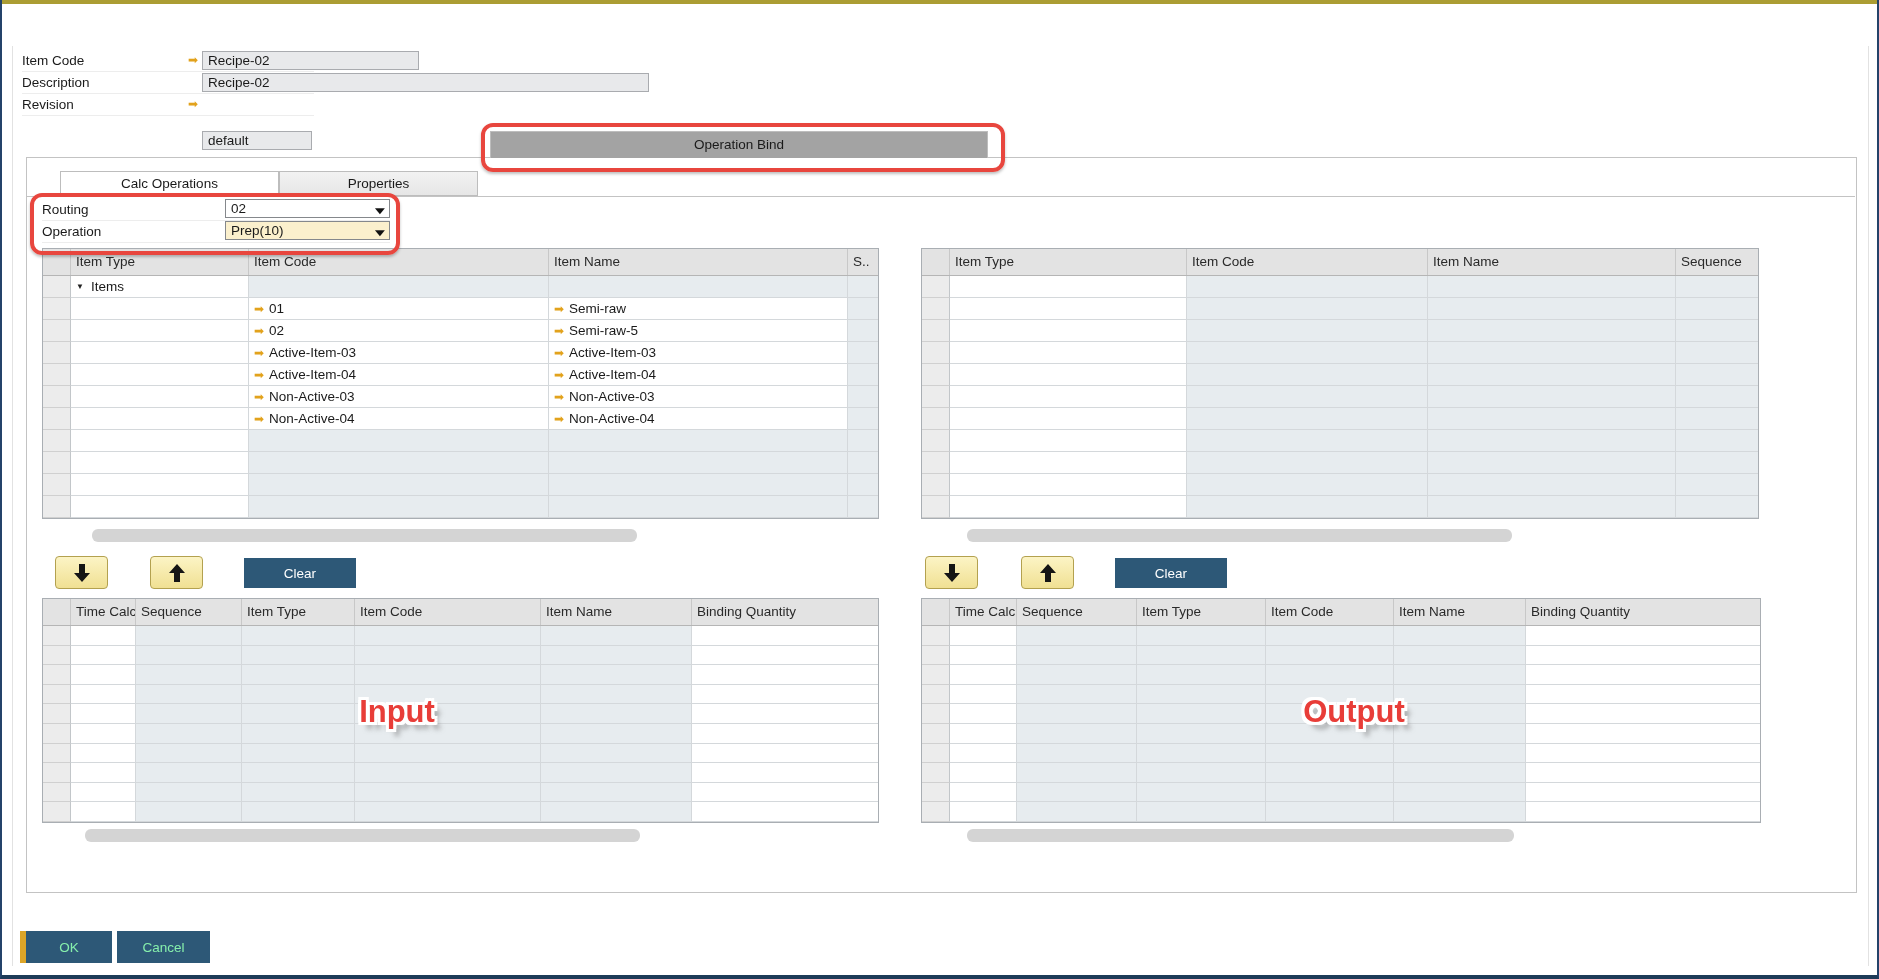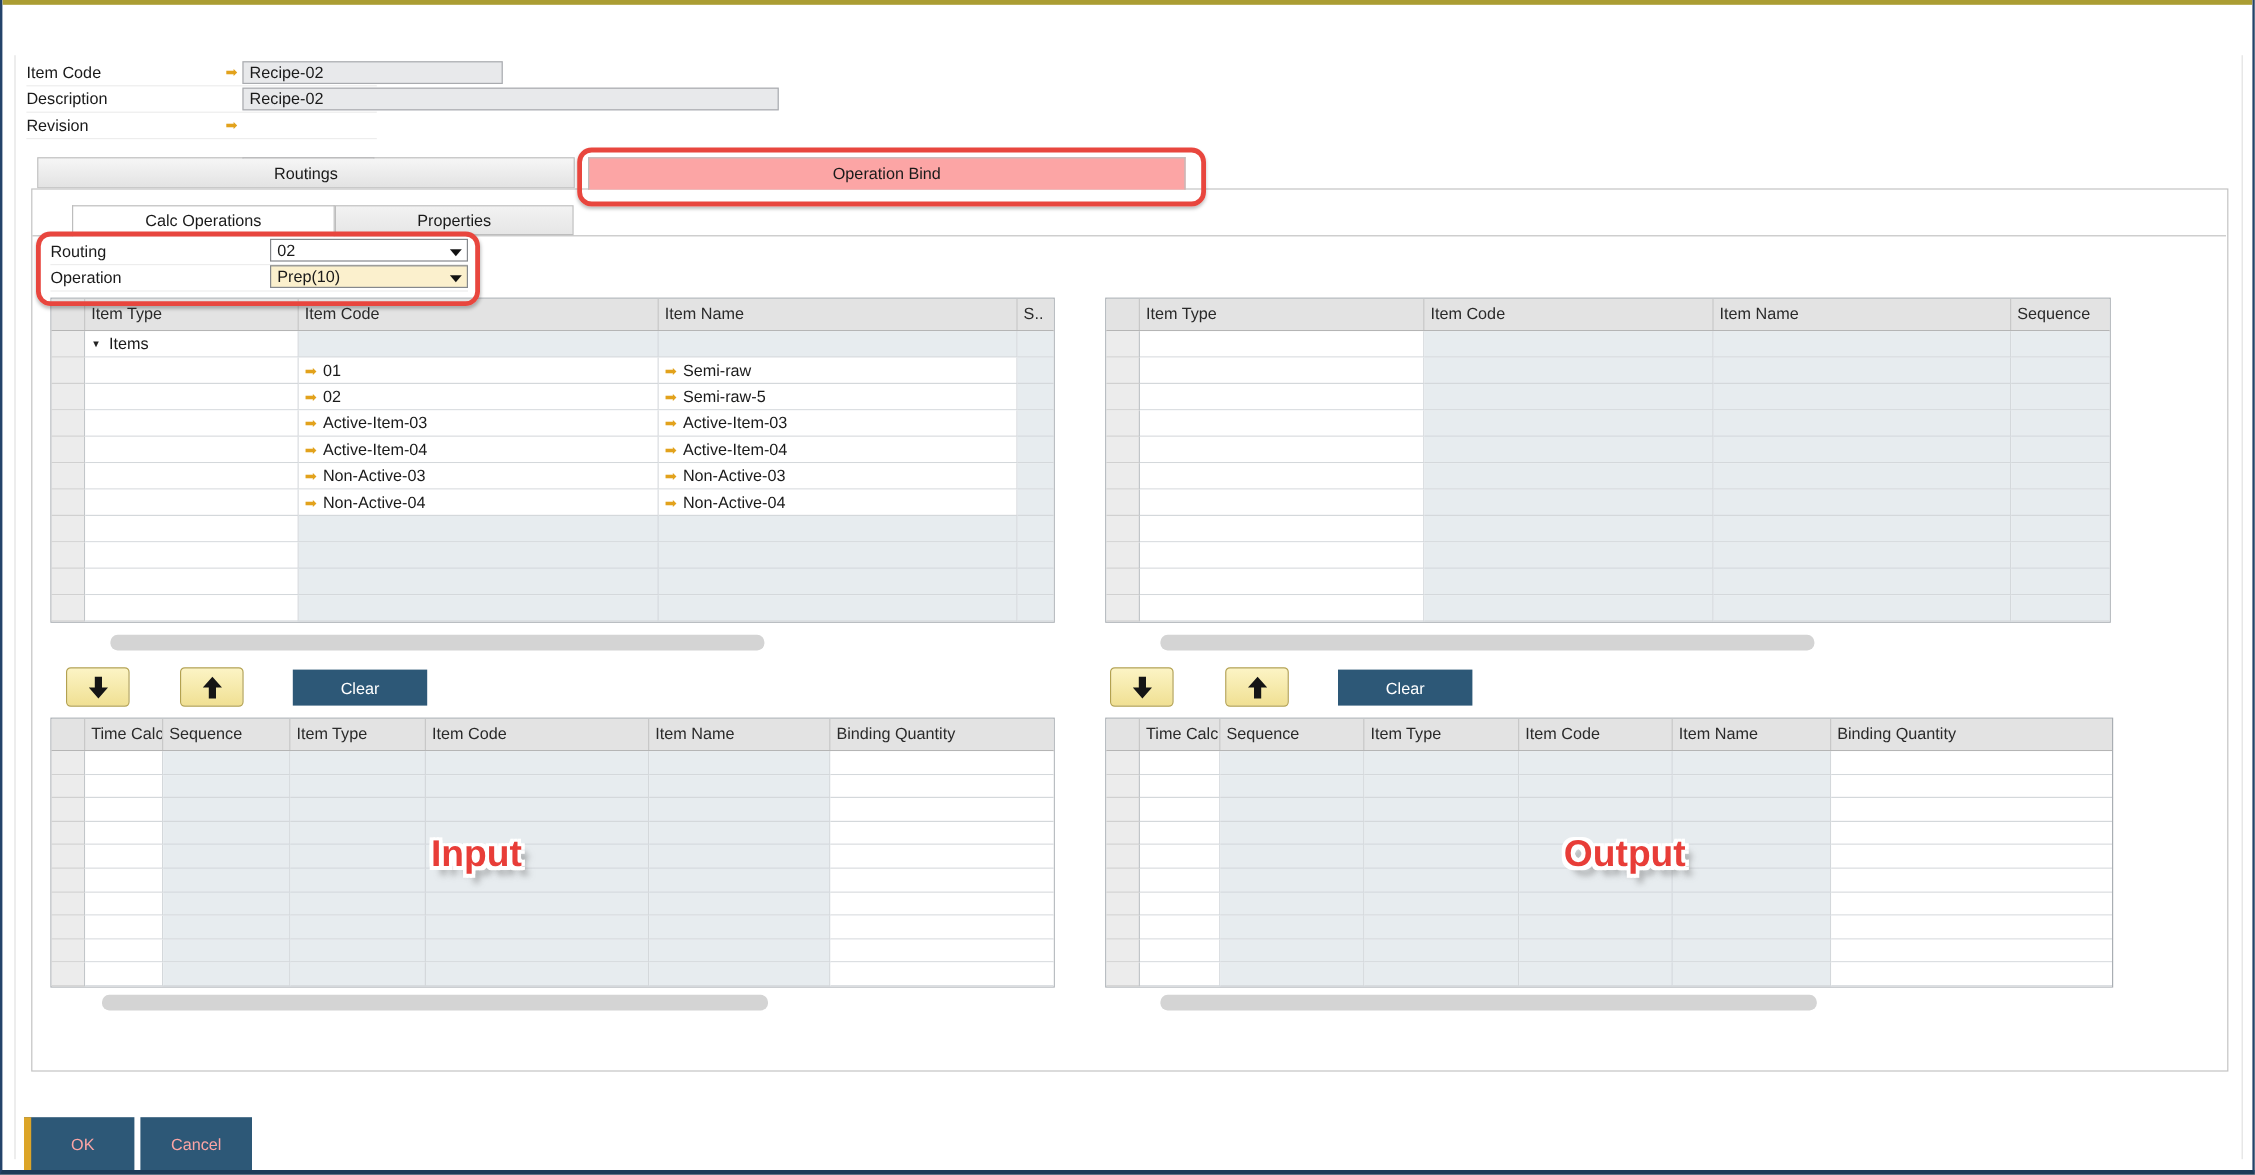--- a/index.html
+++ b/index.html
@@ -18,21 +18,21 @@
   
   .flabel{height:19px;line-height:19px;font-size:13.5px;}
   .frow-line{left:20px;width:292px;height:21px;border-bottom:1px solid #ededed;}
   .larrow{color:#e2a21c;font-size:12px;line-height:1;}
   .finput{left:200px;height:19px;box-sizing:border-box;background:#e8e9eb;border:1px solid #a9abaf;
           font-size:13.5px;line-height:17px;padding-left:5px;white-space:nowrap;overflow:hidden;}
   
   .tab{height:26px;line-height:26px;text-align:center;font-size:13.5px;box-sizing:border-box;
        border:1px solid #bdbdbd;cursor:pointer;}
   .tab-idle{background:linear-gradient(#f6f6f6,#e3e3e3);}
-  .tab-active{background:#fca5a5;border-bottom:none;}
+  .tab-active{background:#a3a3a3;border-bottom:none;}
   
   .panel{left:24px;top:157px;width:1831px;height:736px;border:1px solid #c3c3c3;background:#fff;box-sizing:border-box;}
   .subtab-line{left:25px;top:196px;width:1828px;height:1px;background:#c3c3c3;}
   .subtab{height:25px;line-height:24px;text-align:center;font-size:13.5px;box-sizing:border-box;
           border:1px solid #bdbdbd;cursor:pointer;}
   .subtab-active{height:26px;background:#fff;border-bottom:none;}
   .subtab-idle{background:linear-gradient(#f2f2f2,#e6e6e6);}
   
   .crow-line{left:40px;width:348px;height:21px;border-bottom:1px solid #ededed;}
   .combo{left:223px;width:165px;height:19px;box-sizing:border-box;border:1px solid #85888c;
@@ -57,21 +57,21 @@
   .t2c0{width:28px;}.t2c1{width:237px;}.t2c2{width:241px;}.t2c3{width:248px;}.t2c4{width:82px;border-right:none;}
   .t3c0{width:28px;}.t3c1{width:65px;}.t3c2{width:106px;}.t3c3{width:113px;}.t3c4{width:186px;}.t3c5{width:151px;}.t3c6{width:186px;border-right:none;}
   .t4c0{width:28px;}.t4c1{width:67px;}.t4c2{width:120px;}.t4c3{width:129px;}.t4c4{width:128px;}.t4c5{width:132px;}.t4c6{width:234px;border-right:none;}
   
   .thumb{position:absolute;height:13px;background:#d4d4d4;border-radius:6px;cursor:pointer;}
   
   .mvbtn{position:absolute;width:53px;height:33px;box-sizing:border-box;border:1px solid #b3a14f;border-radius:4px;
          background:linear-gradient(#fcf4c5,#f0e093);display:flex;align-items:center;justify-content:center;cursor:pointer;}
   .clearbtn{position:absolute;width:112px;height:30px;background:#2d5877;color:#fff;font-size:13.5px;
             display:flex;align-items:center;justify-content:center;cursor:pointer;}
-  .footbtn{position:absolute;top:931px;height:44px;box-sizing:border-box;background:#2d5877;color:#fca5a5;
+  .footbtn{position:absolute;top:931px;height:32px;box-sizing:border-box;background:#2d5877;color:#86efac;
            font-size:13.5px;display:flex;align-items:center;justify-content:center;cursor:pointer;}
   
   .annot-box{position:absolute;border:4px solid #e8463e;border-radius:12px;box-shadow:0 2px 3px rgba(0,0,0,0.25);
              pointer-events:none;z-index:50;}
   .annot-text{position:absolute;transform:translate(-50%,-50%);font-size:31px;font-weight:bold;color:#e83d38;z-index:60;
     text-shadow:-3px -3px 0 #fff,3px -3px 0 #fff,-3px 3px 0 #fff,3px 3px 0 #fff,-3px 0 0 #fff,3px 0 0 #fff,0 -3px 0 #fff,0 3px 0 #fff,6px 7px 5px rgba(110,110,110,0.6);}
   .edge{position:absolute;width:1px;background:#e2e2e2;}
 </style>
 </head>
 <body>
@@ -91,21 +91,20 @@
   <div class="abs larrow" style="left:186px;top:54px;">➡</div>
   <div class="abs finput" style="top:51px;width:217px;">Recipe-02</div>
 
   <div class="abs flabel" style="left:20px;top:73px;">Description</div>
   <div class="abs finput" style="top:73px;width:447px;">Recipe-02</div>
 
   <div class="abs flabel" style="left:20px;top:95px;">Revision</div>
   <div class="abs larrow" style="left:186px;top:98px;">➡</div>
   <div class="abs finput" style="top:99px;width:110px;margin-top:32px;">default</div>
 
-  <div class="abs tab tab-idle" style="left:29px;top:131px;width:448px;">Routings</div>
   <div class="abs panel"></div>
   <div class="abs tab tab-active" style="left:488px;top:131px;width:498px;height:27px;z-index:2;">Operation Bind</div>
 
   <div class="abs subtab-line"></div>
   <div class="abs subtab subtab-active" style="left:58px;top:171px;width:219px;z-index:3;">Calc Operations</div>
   <div class="abs subtab subtab-idle" style="left:277px;top:171px;width:199px;">Properties</div>
 
   <div class="abs crow-line" style="top:199px;"></div>
   <div class="abs crow-line" style="top:221px;"></div>
   <div class="abs flabel" style="left:40px;top:200px;">Routing</div>

